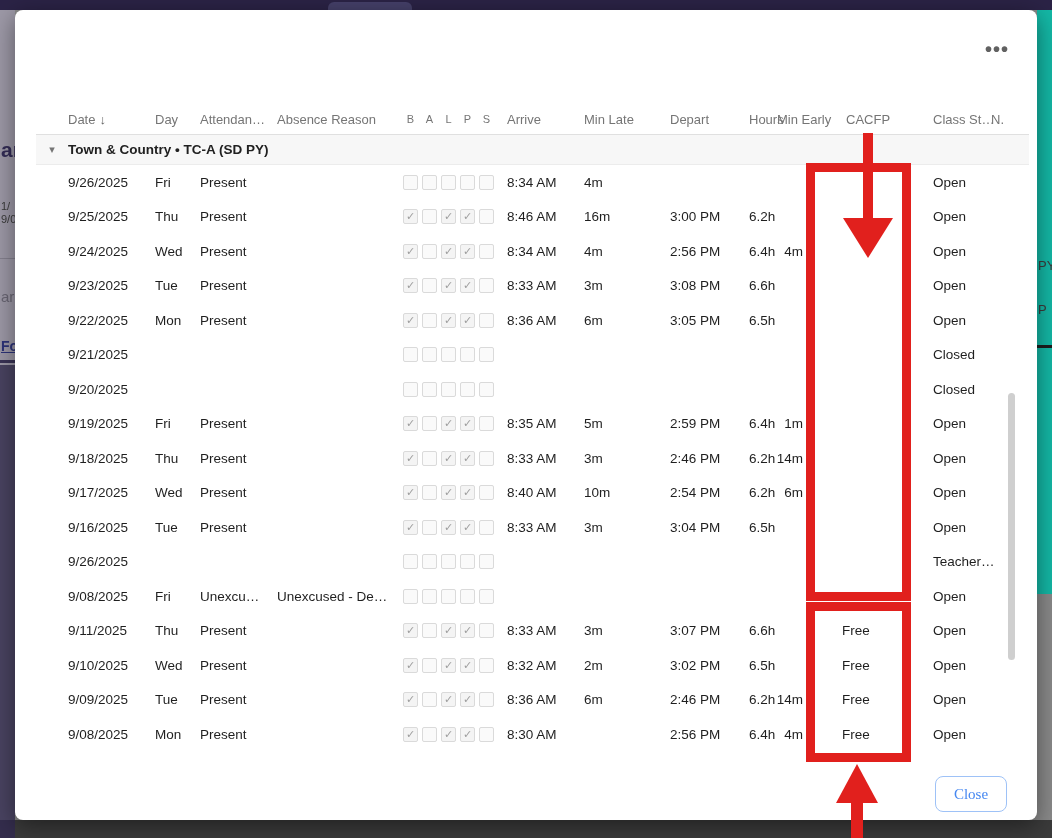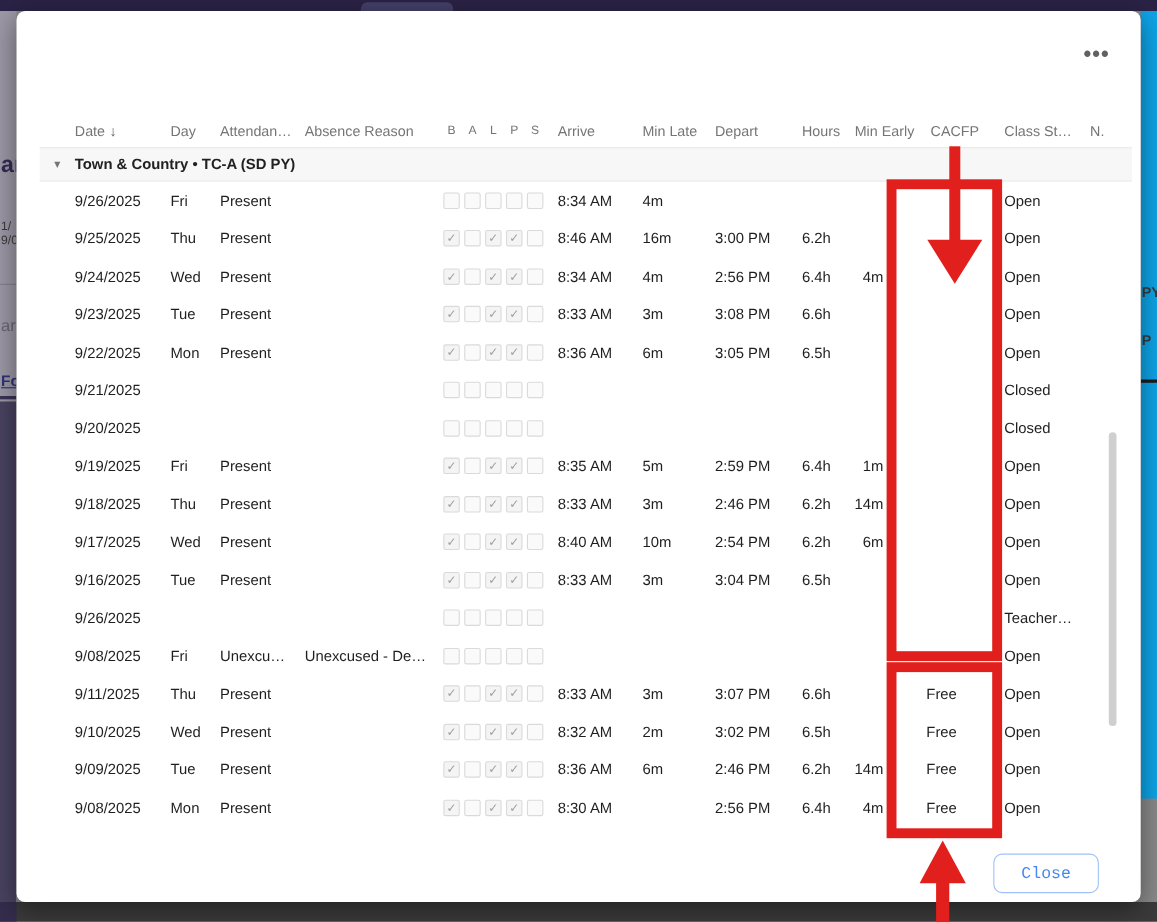--- a/index.html
+++ b/index.html
@@ -12,21 +12,21 @@
   .left-strip { position:absolute; left:0; top:10px; width:15px; height:810px; background:#9d99a7; overflow:hidden; z-index:0; }
   .left-strip .dark-lower { position:absolute; left:0; top:355px; width:15px; height:465px; background:#494361; }
   .lf { position:absolute; left:1px; white-space:nowrap; }
   .lf-1 { top:128px; font-size:21px; font-weight:bold; color:#332c56; }
   .lf-2 { top:190px; font-size:11px; color:#3a3a3a; }
   .lf-3 { top:203px; font-size:11px; color:#3a3a3a; }
   .lf-4 { top:278px; font-size:15px; color:#6a6674; }
   .lf-5 { top:328px; font-size:14px; font-weight:bold; color:#2d3379; text-decoration:underline; }
   .left-div-1 { position:absolute; left:0; top:248px; width:15px; height:1px; background:#84808e; }
   .left-div-2 { position:absolute; left:0; top:350px; width:15px; height:3px; background:#3a3356; }
-  .right-strip { position:absolute; left:1037px; top:10px; width:15px; height:716px; background:#0ea5e9; overflow:hidden; z-index:0;font-weight:bold; }
+  .right-strip { position:absolute; left:1037px; top:10px; width:15px; height:584px; background:#14b8a6; overflow:hidden; z-index:0; }
   .rf { position:absolute; left:1px; white-space:nowrap; font-size:13px; color:#3c3c3c; }
   .rf-1 { top:248px; }
   .rf-2 { top:292px; }
   .right-div { position:absolute; left:0; top:335px; width:15px; height:3px; background:#1d1d1d; }
   .bottom-strip { position:absolute; left:0; top:820px; width:1052px; height:18px; background:#3b3b3b; z-index:1; }
   .bottom-strip .corner { position:absolute; left:0; top:0; width:15px; height:18px; background:#342d4d; }
 
   
   .modal { position:absolute; left:15px; top:10px; width:1022px; height:810px; background:#ffffff;
            border-radius:8px; box-shadow:0 6px 24px rgba(0,0,0,.45); z-index:2; }
@@ -40,38 +40,38 @@
               align-items:center; }
   .header-row { height:31px; border-bottom:1px solid #e0e0e0; color:#757575; font-size:13px; }
   .header-row .cell { white-space:nowrap; }
   .sort-arrow { color:#616161; font-size:13px; margin-left:4px; }
   .group-row { height:30px; background:#f7f7f7; border-bottom:1px solid #ececec; display:flex; align-items:center; }
   .group-caret { width:32px; text-align:center; color:#757575; font-size:11px; }
   .group-label { font-size:13.5px; font-weight:bold; color:#212121; }
   .data-row { height:34.5px; font-size:13.5px; color:#1f1f1f; }
   .cell { white-space:nowrap; overflow:visible; }
   .c-minlate { padding-left:6px; }
-  .c-depart, .c-hours, .c-class { padding-left:4px; }
+  .c-depart, .c-hours, .c-class { padding-left:4px;margin-left:20px; }
   .c-minearly { text-align:right; }
   .c-cacfp { text-align:center; }
   .c-notes { padding-left:8px; }
   .h-minearly { text-align:left; margin-left:4px; }
   .h-cacfp { text-align:left; padding-left:43px; }
   .checks { display:flex; gap:4px; align-items:center; }
   .checkbox { width:15px; height:15px; border:1px solid #dadada; border-radius:2px; background:#fafafa;
               display:flex; align-items:center; justify-content:center; font-size:11px; color:transparent; }
   .checkbox.checked { color:#9e9e9e; background:#f4f4f4; }
 
   
   .scroll-thumb { position:absolute; left:993px; top:383px; width:7px; height:267px; background:#cfcfcf; border-radius:4px; }
 
   
-  .close-btn { position:absolute; left:888px; top:766px; width:96px; height:36px; background:#ffffff;
+  .close-btn { position:absolute; left:920px; top:766px; width:72px; height:36px; background:#ffffff;
                border:1px solid #9ec2f7; border-radius:8px; color:#4688f1; font-size:15px;
-               font-family:Liberation Mono, monospace; cursor:pointer; }
+               font-family:Liberation Serif, serif; cursor:pointer; }
 
   
   .anno { position:absolute; z-index:5; }
   .rect-top { left:806px; top:163px; width:105px; height:438px; border:9px solid #e1201d; }
   .rect-bottom { left:806px; top:602px; width:105px; height:160px; border:9px solid #e1201d; }
   .arrow-down-shaft { left:863px; top:133px; width:10px; height:86px; background:#e1201d; }
   .arrow-down-head { left:843px; top:218px; width:0; height:0;
                      border-left:25px solid transparent; border-right:25px solid transparent; border-top:40px solid #e1201d; }
   .arrow-up-head { left:836px; top:764px; width:0; height:0;
                    border-left:21px solid transparent; border-right:21px solid transparent; border-bottom:39px solid #e1201d; }

